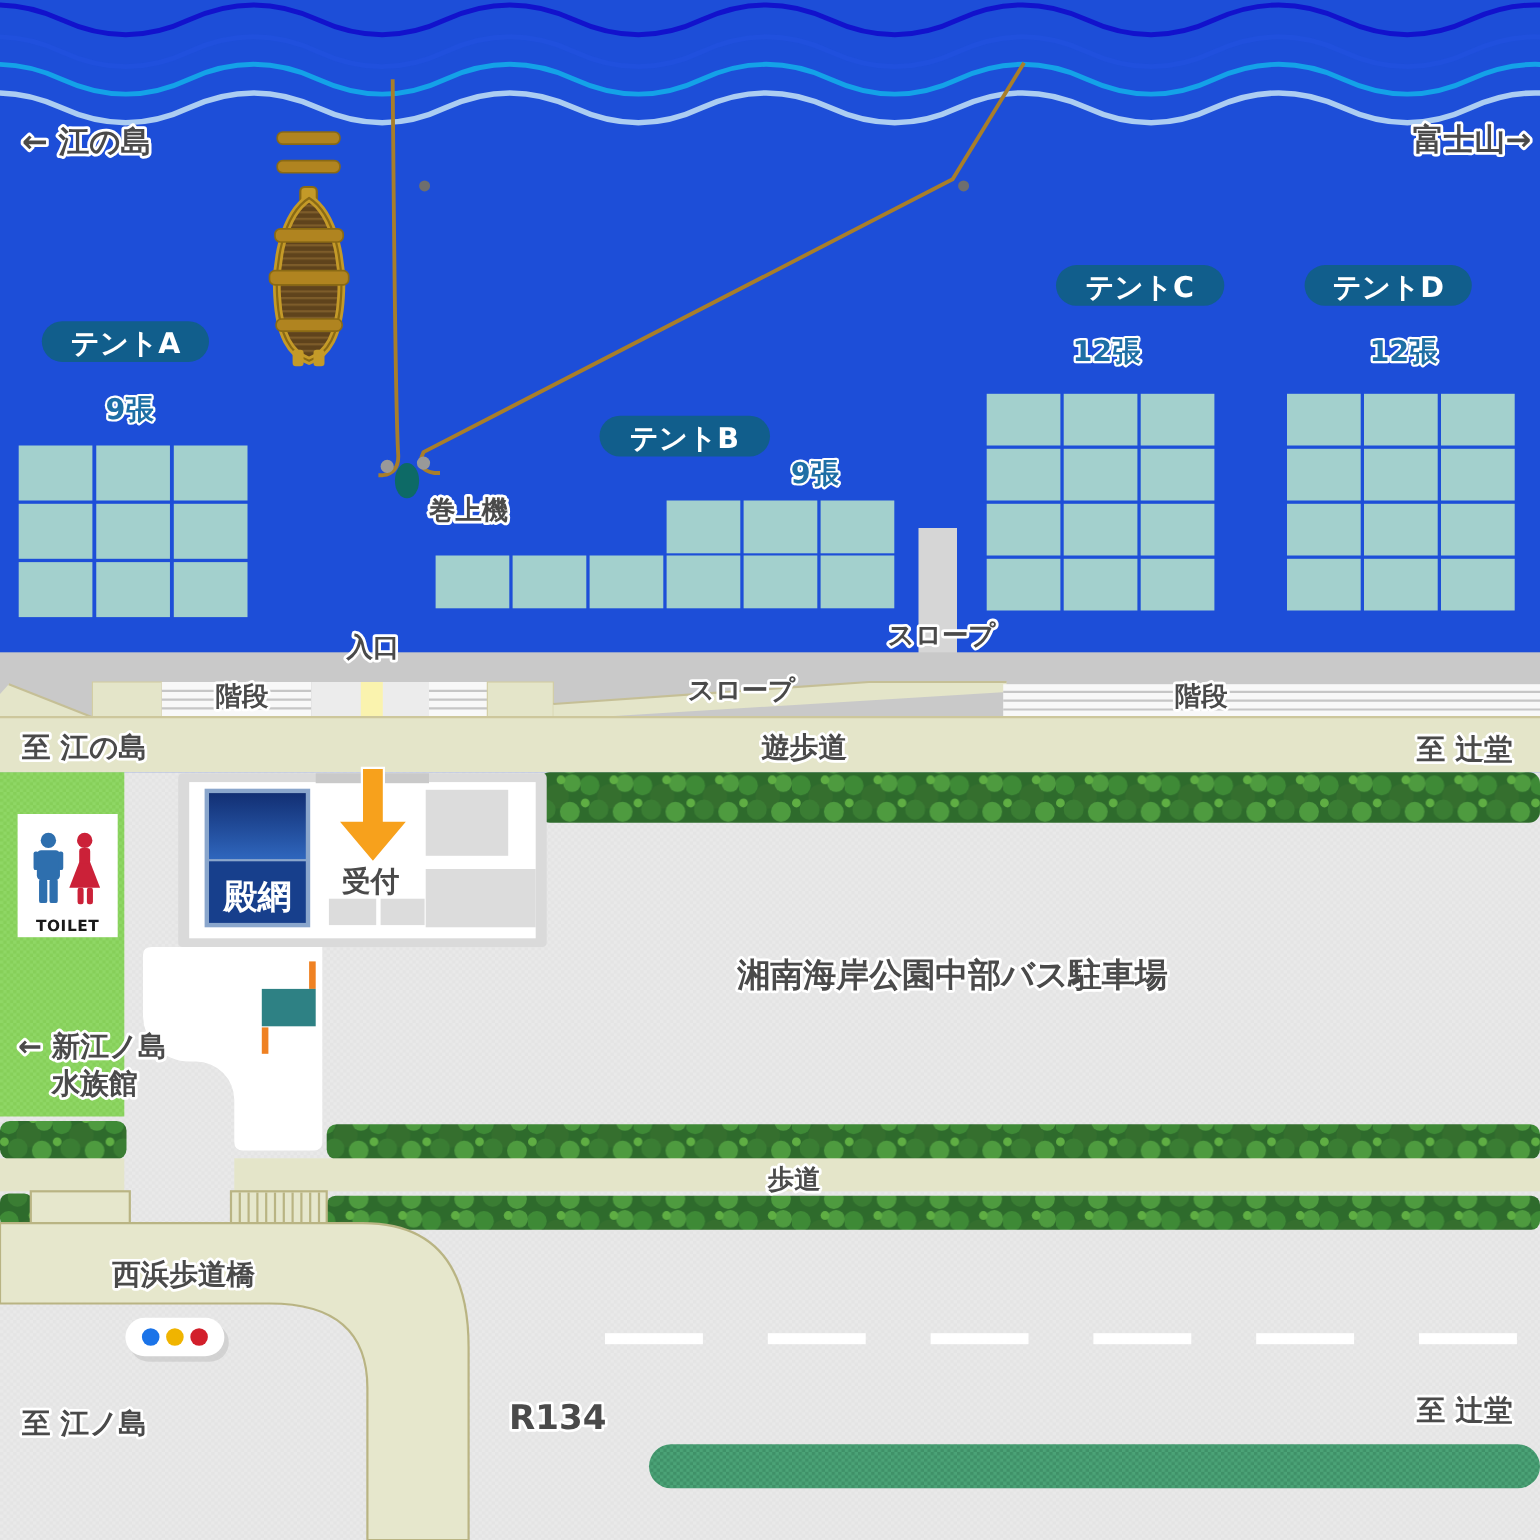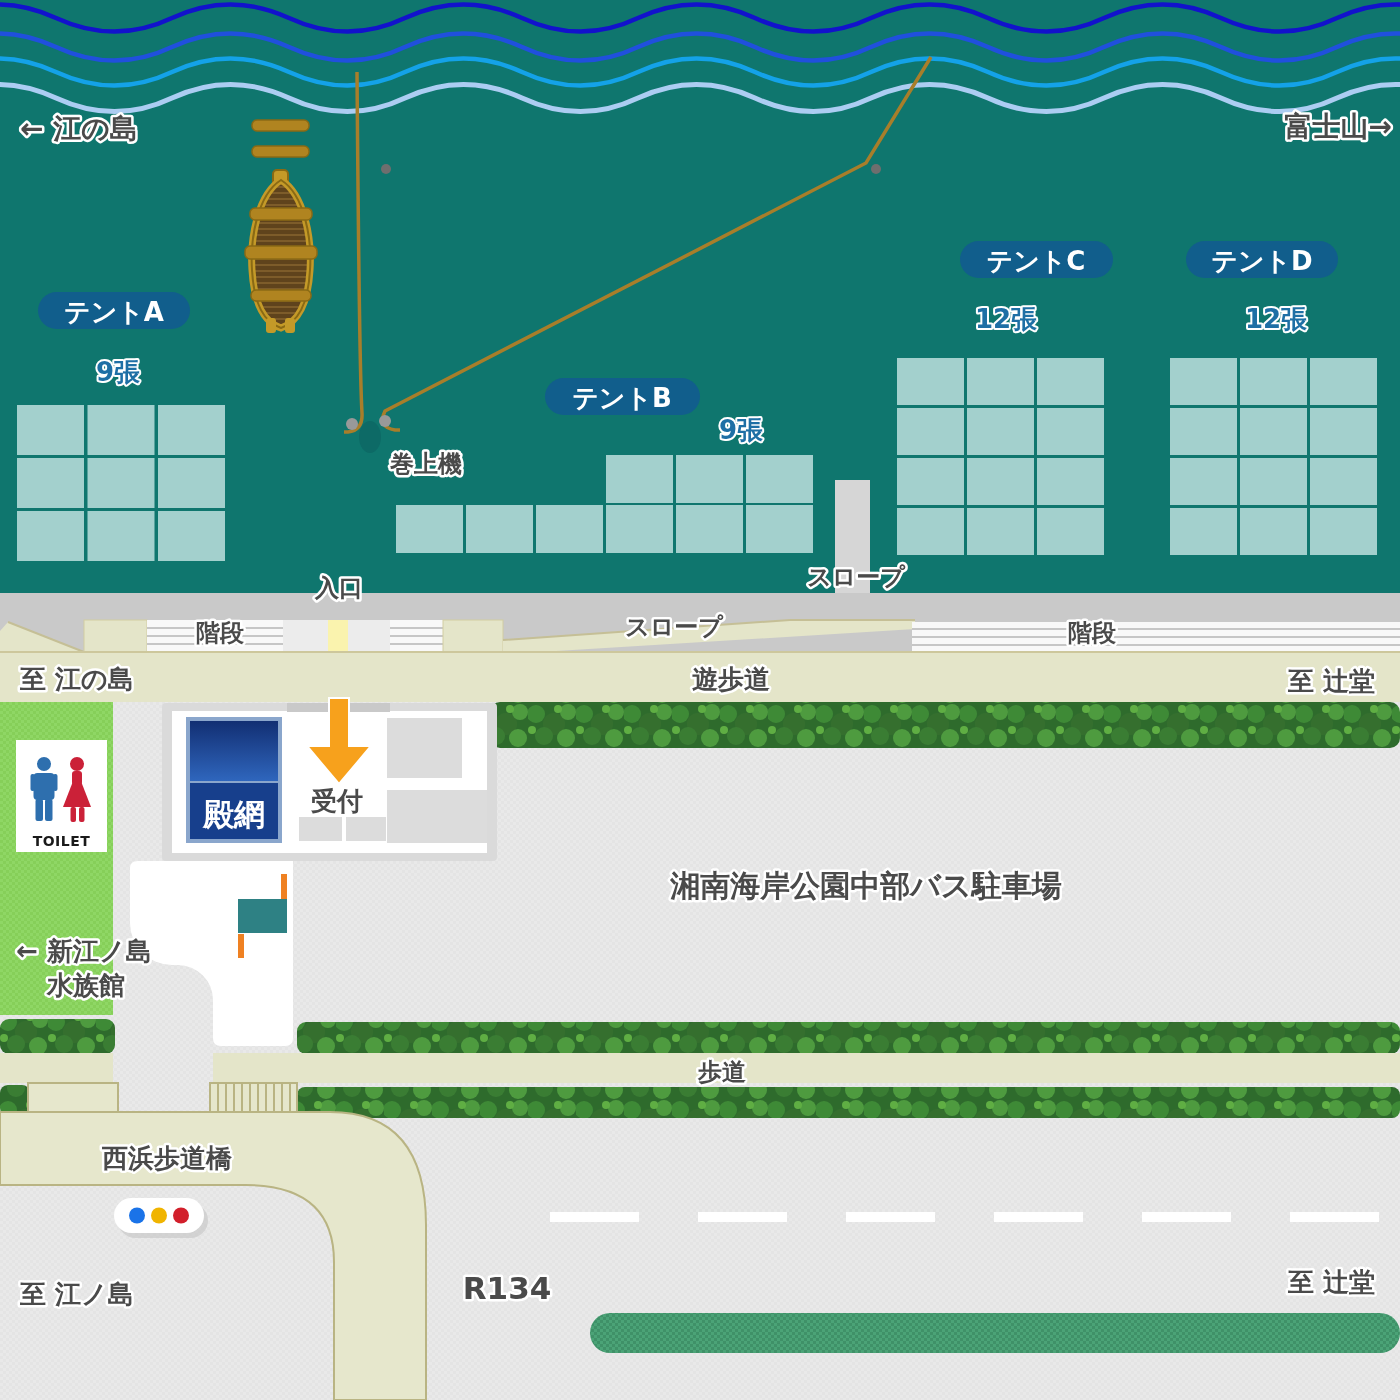--- a/index.html
+++ b/index.html
@@ -1,16 +1,16 @@
 <!DOCTYPE html>
 <html><head>
 <meta charset="utf-8">
 <style>
   html,body{margin:0;padding:0;background:#fff;}
-  #stage{width:1400px;height:1400px;position:relative;overflow:hidden;background:#0f766e;}
+  #stage{width:1400px;height:1400px;position:relative;overflow:hidden;background:#1d4ed8;}
   svg{display:block;}
   .lbl{font-family:"DejaVu Sans","Liberation Sans",sans-serif;font-weight:bold;fill:#4a4a4a;
        paint-order:stroke;stroke:#ffffff;stroke-width:5px;stroke-linejoin:round;}
   .s24{font-size:24px;} .s26{font-size:26px;} .s28{font-size:28px;} .s30{font-size:30px;} .s31{font-size:31px;}
   .pillText{font-family:"DejaVu Sans","Liberation Sans",sans-serif;font-weight:bold;fill:#ffffff;
             font-size:26px;stroke:none;paint-order:fill;}
   .count{font-family:"DejaVu Sans","Liberation Sans",sans-serif;font-weight:bold;fill:#1e6fa5;font-size:26px;
          paint-order:stroke;stroke:#ffffff;stroke-width:4px;stroke-linejoin:round;}
   .toiletTxt{font-family:"DejaVu Sans","Liberation Sans",sans-serif;font-weight:bold;fill:#1a1a1a;font-size:14px;letter-spacing:.5px;}
   .signTxt{font-family:"DejaVu Sans","Liberation Sans",sans-serif;font-weight:bold;fill:#ffffff;font-size:31px;}

